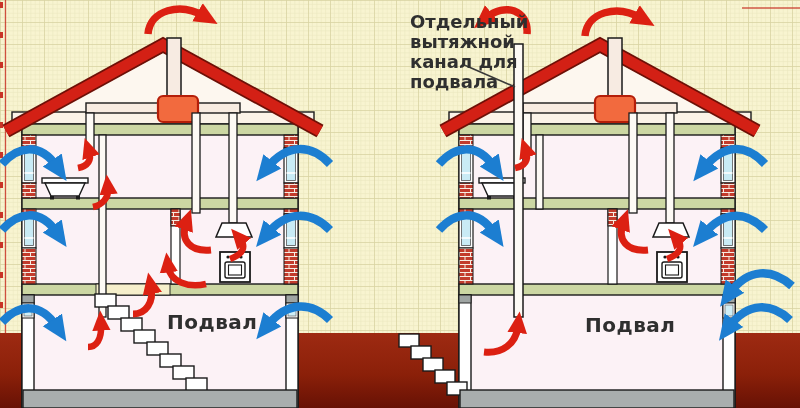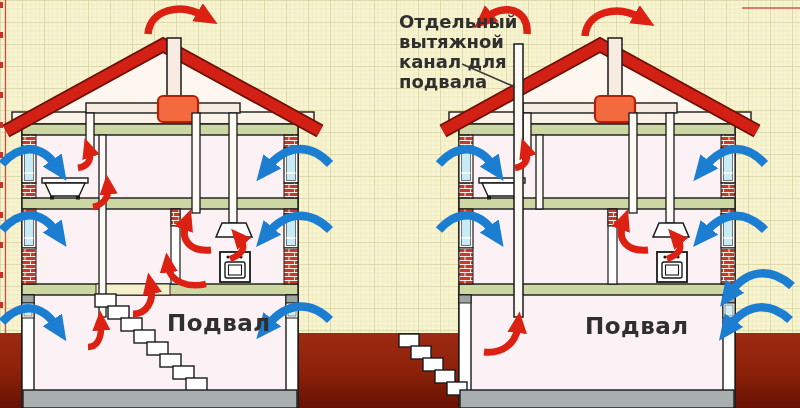--- a/index.html
+++ b/index.html
@@ -7,24 +7,24 @@
     position:relative;width:800px;height:408px;overflow:hidden;
     font-family:"DejaVu Sans","Liberation Sans",sans-serif;
     background:#f8f4d0;
   }
   .stage svg{position:absolute;left:0;top:0;display:block;}
   .lbl{
     position:absolute;color:#2f2f2f;font-weight:bold;
     -webkit-user-select:none;user-select:none;
   }
   .callout{
-    left:399px;top:12px;width:110px;
+    left:410px;top:12px;width:110px;
     font-size:18px;line-height:20px;white-space:pre-line;
   }
-  .basement{font-size:23px;letter-spacing:0.5px;}
+  .basement{font-size:20px;letter-spacing:0.5px;}
   .basement.left{left:167px;top:310px;}
   .basement.right{left:585px;top:313px;}
 </style>
 </head>
 <body>
 
 <div class="stage">
 
 <svg width="800" height="408" viewBox="0 0 800 408">
   <defs>

